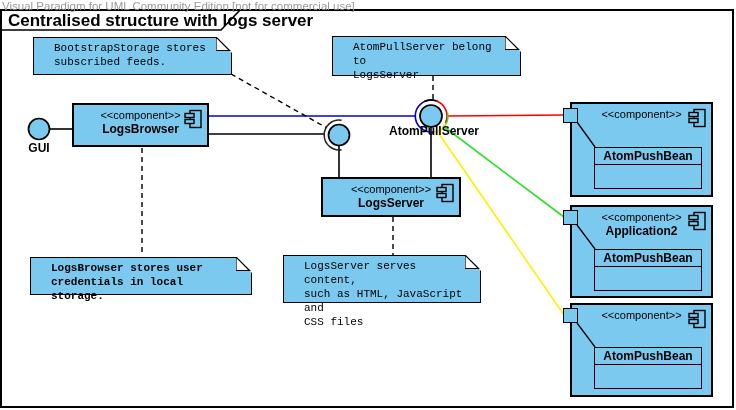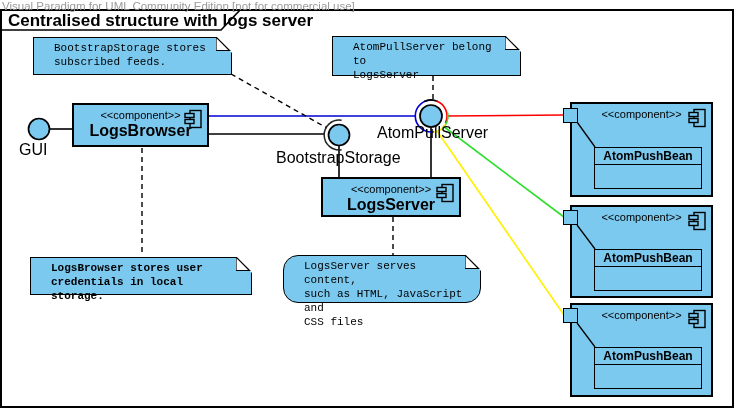--- a/index.html
+++ b/index.html
@@ -8,27 +8,27 @@
   .layer{position:absolute;left:0;top:0;width:736px;height:410px;}
   .frame{position:absolute;left:0;top:9px;width:730px;height:395px;border:2px solid #000;pointer-events:none;}
   .watermark{position:absolute;left:2px;top:0;font-size:11.5px;color:var(--watermark-gray,#9a9a9a);white-space:nowrap;}
   .frame-title{position:absolute;left:8px;top:11px;font-size:17px;font-weight:bold;white-space:nowrap;}
   .note{position:absolute;background:var(--shape-fill,#7cc9f0);border:1.4px solid #000;}
   .note-text{position:absolute;left:20px;top:3px;right:16px;font-family:"Liberation Mono",monospace;
              font-size:11px;line-height:14px;white-space:pre-line;}
   .fold{position:absolute;top:-1.4px;right:-1.4px;}
   .comp{position:absolute;background:var(--shape-fill,#7cc9f0);border:2px solid #000;text-align:center;}
   .stereo{font-size:11px;margin-top:4px;}
-  .cname{font-size:16px;font-weight:bold;margin-top:1px;}
+  .cname{font-size:12px;font-weight:bold;margin-top:1px;}
   .comp-icon{position:absolute;right:5px;top:4px;}
   .bean{position:absolute;left:22px;right:9px;height:40px;border:1.5px solid #000;}
   .bean-bar{height:16px;border-bottom:1.5px solid #000;font-size:12px;font-weight:bold;
             display:flex;align-items:center;justify-content:center;text-align:right;}
   .port{position:absolute;width:13px;height:13px;background:var(--shape-fill,#7cc9f0);border:1.6px solid #000;}
-  .iface-label{position:absolute;font-size:16px;font-weight:normal;white-space:nowrap;}
+  .iface-label{position:absolute;font-size:12px;font-weight:bold;text-align:center;white-space:nowrap;}
   .inner-line{position:absolute;left:0;top:0;pointer-events:none;}
   svg line,svg path,svg circle{vector-effect:none;}
 </style>
 </head>
 <body>
 
 <div class="canvas">
 
   <svg class="layer" width="736" height="410">
 
@@ -83,21 +83,21 @@
     </svg>
   </div>
   <div class="note" style="left:30px;top:257px;width:220px;height:36px;font-weight:bold;">
     <div class="note-text">LogsBrowser stores user
 credentials in local storage.</div>
     <svg class="fold" width="16" height="16" viewBox="0 0 16 16">
       <path d="M0 0 H16 V16 Z" fill="#fff"></path>
       <path d="M0 0 L13.5 13.5 L0 13.5 Z" fill="#fff" stroke="#000" stroke-width="1.2"></path>
     </svg>
   </div>
-  <div class="note" style="left:283px;top:255px;width:196px;height:46px;border-radius:15px;">
+  <div class="note" style="left:283px;top:255px;width:196px;height:46px;">
     <div class="note-text">LogsServer serves content,
 such as HTML, JavaScript and
 CSS files</div>
     <svg class="fold" width="16" height="16" viewBox="0 0 16 16">
       <path d="M0 0 H16 V16 Z" fill="#fff"></path>
       <path d="M0 0 L13.5 13.5 L0 13.5 Z" fill="#fff" stroke="#000" stroke-width="1.2"></path>
     </svg>
   </div>
 
   <div class="comp" style="left:72px;top:103px;width:133px;height:40px;">
@@ -131,20 +131,21 @@
       <line x1="5" y1="18" x2="23" y2="43" stroke="#000" stroke-width="1.3"></line>
     </svg>
     <div class="bean" style="top:43px;">
       <div class="bean-bar">AtomPushBean</div>
     </div>
   </div>
   <div class="port" style="left:563px;top:108px;"></div>
 
   <div class="comp" style="left:570px;top:205px;width:139px;height:89px;">
     <div class="stereo">&lt;&lt;component&gt;&gt;</div>
+    <div class="cname">Application2</div>
     <svg class="comp-icon" width="18" height="20" viewBox="0 0 18 20">
       <rect x="6" y="1.5" width="11" height="17" fill="none" stroke="#000" stroke-width="1.4"></rect>
       <rect x="1" y="4.5" width="9" height="4" fill="var(--shape-fill)" stroke="#000" stroke-width="1.4"></rect>
       <rect x="1" y="10.5" width="9" height="4" fill="var(--shape-fill)" stroke="#000" stroke-width="1.4"></rect>
     </svg>
     <svg class="inner-line" width="30" height="50">
       <line x1="5" y1="18" x2="23" y2="42" stroke="#000" stroke-width="1.3"></line>
     </svg>
     <div class="bean" style="top:42px;">
       <div class="bean-bar">AtomPushBean</div>
@@ -162,16 +163,15 @@
     <svg class="inner-line" width="30" height="50">
       <line x1="5" y1="18" x2="23" y2="42" stroke="#000" stroke-width="1.3"></line>
     </svg>
     <div class="bean" style="top:42px;">
       <div class="bean-bar">AtomPushBean</div>
     </div>
   </div>
   <div class="port" style="left:563px;top:308px;"></div>
 
   <div class="iface-label" style="left:19px;top:141px;width:40px;">GUI</div>
-  <div class="iface-label" style="left:276px;top:149px;width:126px;">BootstrapStorage</div>
   <div class="iface-label" style="left:377px;top:124px;width:114px;">AtomPullServer</div>
 
 </div>
 
 </body></html>

